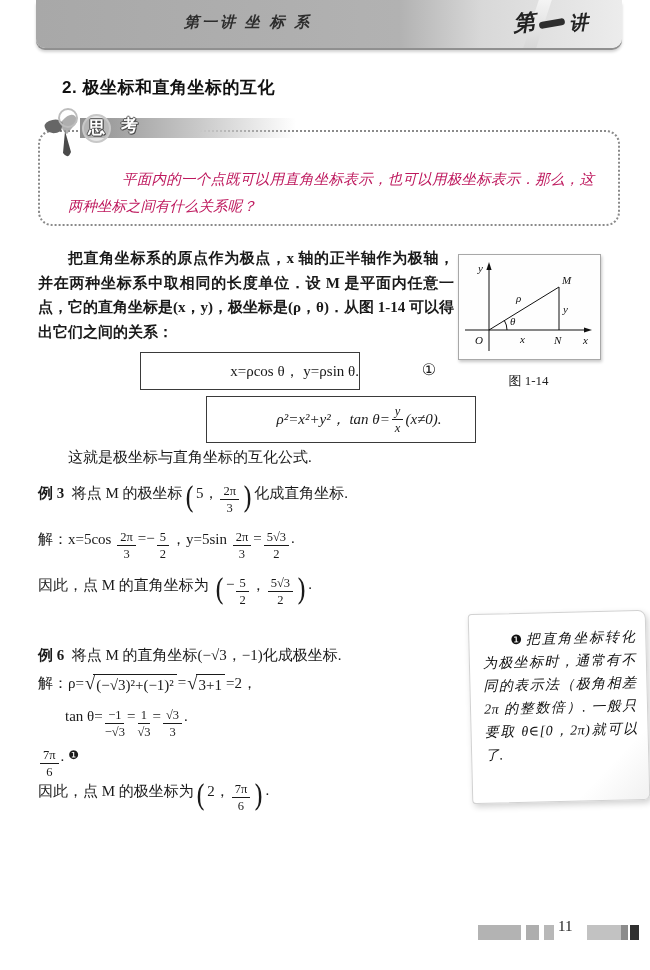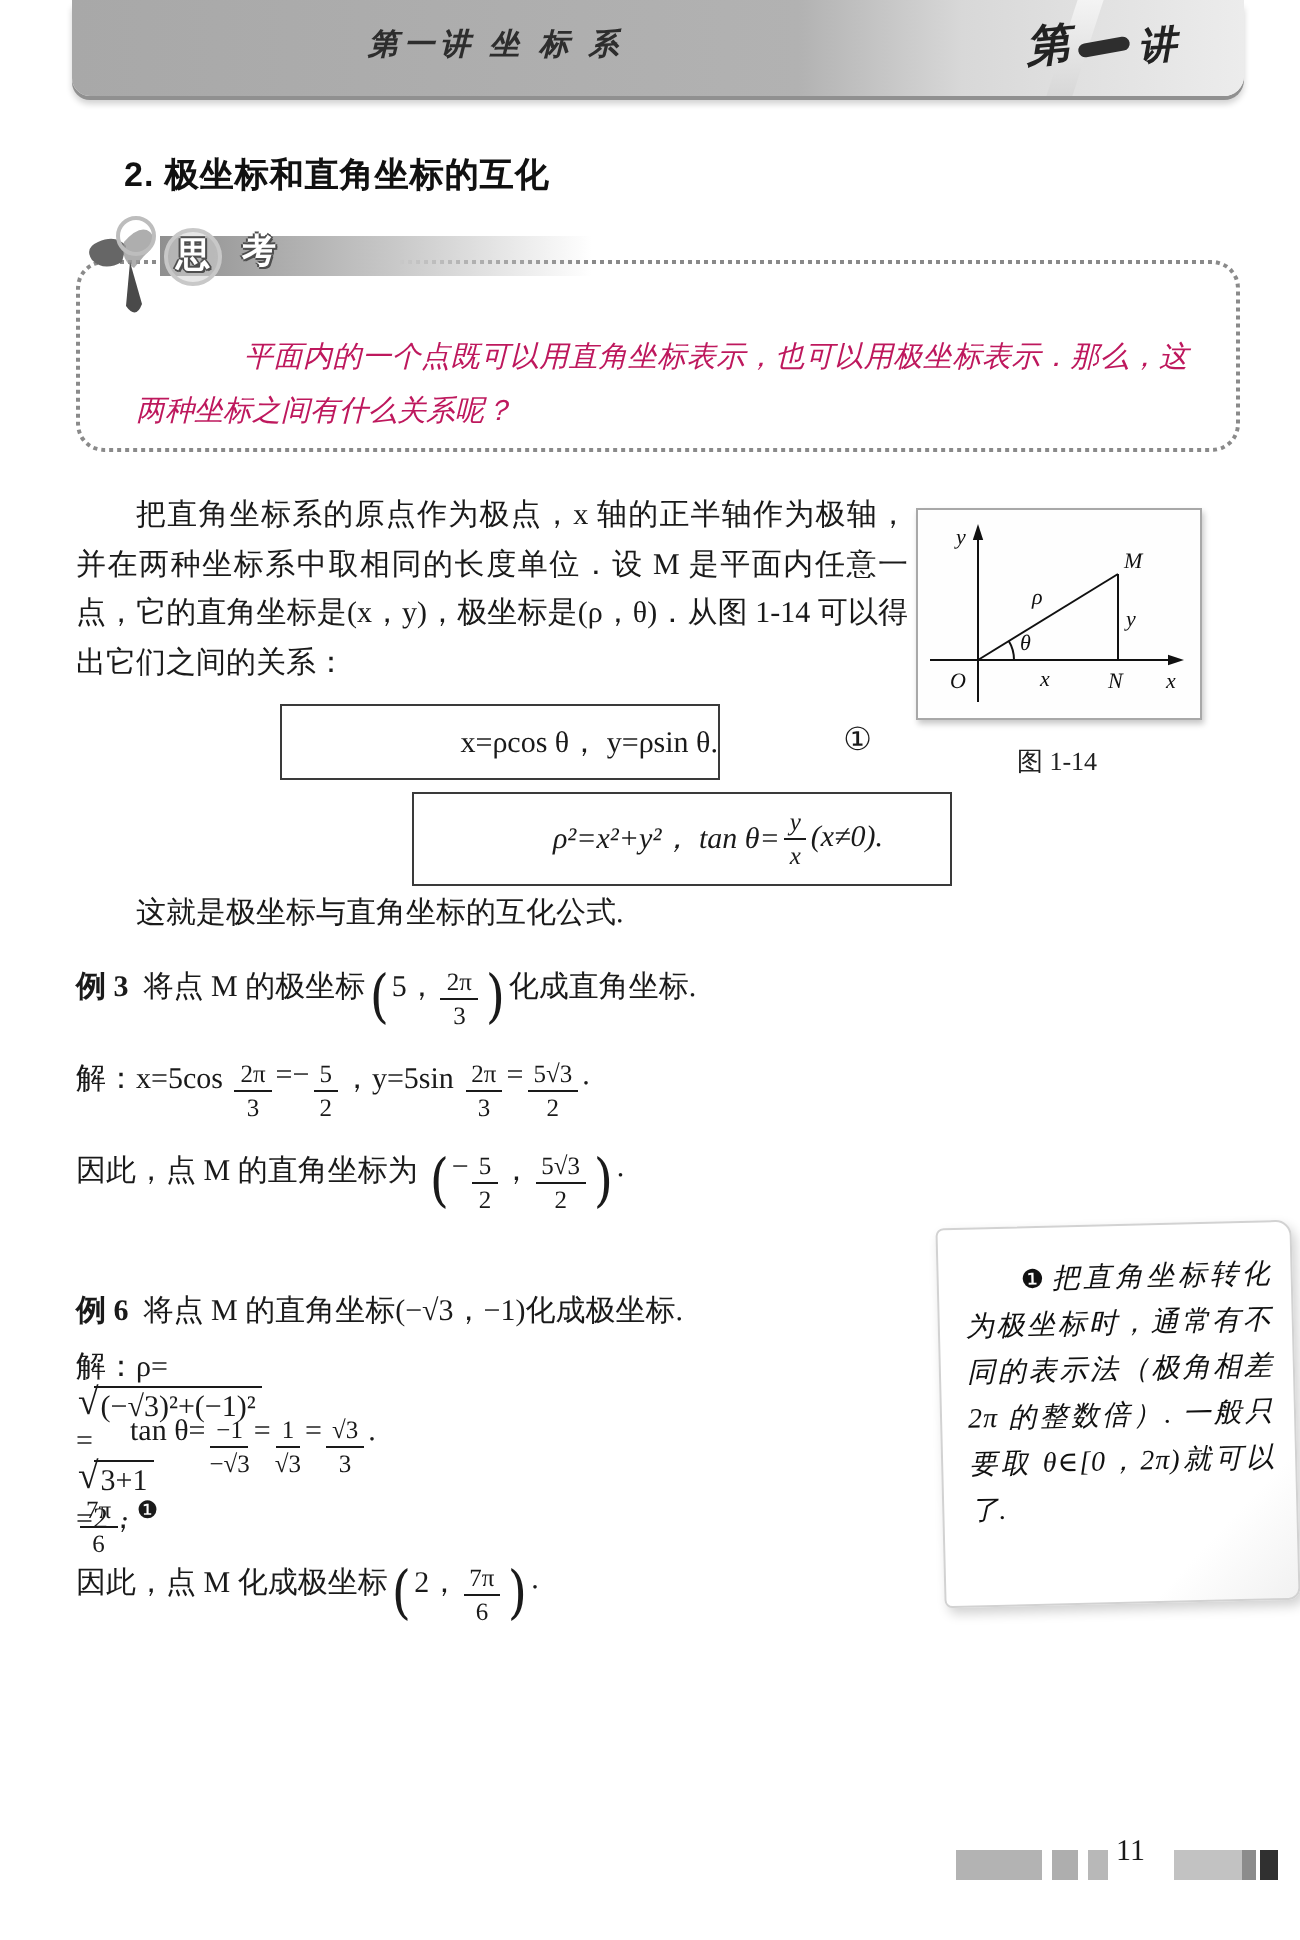--- a/index.html
+++ b/index.html
@@ -35,21 +35,21 @@
     font-family:"Liberation Sans","DejaVu Sans",sans-serif;}
   .think-chars .ch{font-size:17px;font-weight:bold;color:#fff;
     text-shadow:-1px 0 #4e4e4e,1px 0 #4e4e4e,0 -1px #4e4e4e,0 1px #4e4e4e,1px 1px #4e4e4e;}
   .think-chars .ring{border:2px solid #c8c8c8;border-radius:50%;padding:0 4px 2px;background:rgba(210,210,210,.55);}
   .brush-icon{position:absolute;left:-24px;top:-8px;}
   .think-text{margin:0;padding:34px 24px 0 28px;font-size:14.5px;line-height:27px;
     text-indent:54px;text-align:justify;color:#be185d;font-style:italic;}
 
   
   .main{position:absolute;left:38px;top:246px;width:416px;font-size:15px;}
-  .intro{margin:0;text-indent:2em;line-height:24.5px;text-align:justify;}
+  .intro{margin:0;text-indent:2em;line-height:24.5px;text-align:justify;font-weight:bold;}
   .tline{margin:2px 0;line-height:25px;text-indent:2em;}
 
   .frow1{position:relative;height:40px;margin:7px 0 4px;}
   .f1box{position:absolute;left:102px;top:1px;width:218px;height:36px;border:1.3px solid #3a3a3a;
      display:flex;align-items:center;justify-content:flex-end;}
   .f1ref{position:absolute;right:18px;top:9px;font-size:16px;font-style:normal;}
   .frow2{position:relative;height:48px;margin:3px 0 2px;}
   .f2box{position:absolute;left:168px;top:1px;width:232px;height:45px;border:1.3px solid #3a3a3a;
      display:flex;align-items:center;justify-content:center;font-style:italic;padding-left:36px;}
 
@@ -64,21 +64,21 @@
     font-family:"DejaVu Serif",serif;}
   .sqrt{display:inline-flex;align-items:flex-start;margin:0 1px;}
   .sqrt .sign{font-size:1.25em;line-height:1;margin-right:-2px;}
   .sqrt .body{border-top:1.3px solid #1a1a1a;padding:2px 3px 0;}
   .marker{font-size:12px;vertical-align:6px;margin-left:4px;font-style:normal;}
 
   .ex3-title{height:46px;margin-top:14px;}
   .ex3-sol{height:46px;}
   .ex3-concl{height:50px;}
   .ex4-title{height:28px;margin-top:20px;}
-  .ex4-sol1{height:34px;flex-direction:column;}
+  .ex4-sol1{height:34px;}
   .ex4-sol2{height:40px;margin-left:27px;}
   .ex4-sol3{height:34px;}
   .ex4-concl{height:42px;}
 
   
   .fig-panel{position:absolute;left:458px;top:254px;width:141px;height:104px;background:#fefefe;
     border:1px solid #a8a8a8;box-shadow:1px 2px 3px rgba(0,0,0,.22);}
   .fig-caption{position:absolute;left:458px;top:372px;width:141px;text-align:center;
     font-size:13px;color:#222;}
   .fig-panel svg text{font-family:"Liberation Serif","DejaVu Serif",serif;font-size:11px;font-style:italic;fill:#111;}
@@ -259,21 +259,21 @@
     <div class="mline ex4-sol3">
       <span class="frac">
         <span class="num">7π</span>
         <span class="den">6</span>
       </span>
       <span>.</span>
       <span class="marker">❶</span>
     </div>
 
     <div class="mline ex4-concl">
-      <span>因此，点 M 化成极坐标</span>
+      <span>因此，点 M 的极坐标为</span>
       <span class="bp">(</span>
       <span>2，</span>
       <span class="frac">
         <span class="num">7π</span>
         <span class="den">6</span>
       </span>
       <span class="bp">)</span>
       <span>.</span>
     </div>
   </div>

